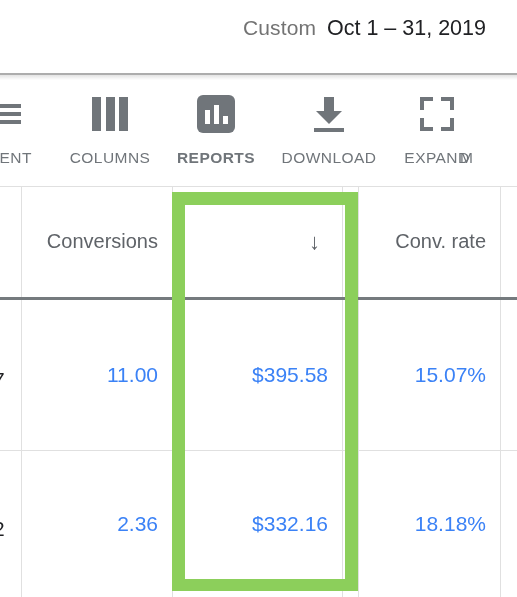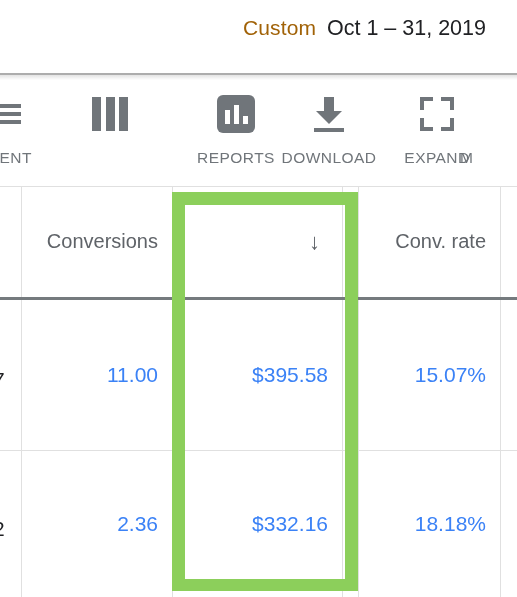--- a/index.html
+++ b/index.html
@@ -34,21 +34,21 @@
   }
   .daterange-inner {
     position: absolute;
     right: 29px;
     top: 13px;
     display: flex;
     align-items: flex-start;
   }
   .dr-preset {
     font-size: 21px;
-    color: #a16207;
+    color: #737373;
     letter-spacing: 0.1px;
     line-height: 30px;
     padding-right: 9px;
     white-space: nowrap;
   }
   .dr-value-wrap {
     display: flex;
     flex-direction: row;
   }
   .dr-value {
@@ -280,23 +280,24 @@
     </div>
 
     <div class="tb-item" style="left:55px;">
       <div class="tb-icon">
         <div class="ic-columns">
             <i></i>
             <i></i>
             <i></i>
           </div>
       </div>
-    </div>
-
-    <div class="tb-item" style="left:181px;">
+      <div class="tb-label">COLUMNS</div>
+    </div>
+
+    <div class="tb-item" style="left:161px;font-weight:bold;">
       <div class="tb-icon">
         <div class="ic-reports">
             <i class="b1"></i>
             <i class="b2"></i>
             <i class="b3"></i>
           </div>
       </div>
       <div class="tb-label">REPORTS</div>
     </div>
 

